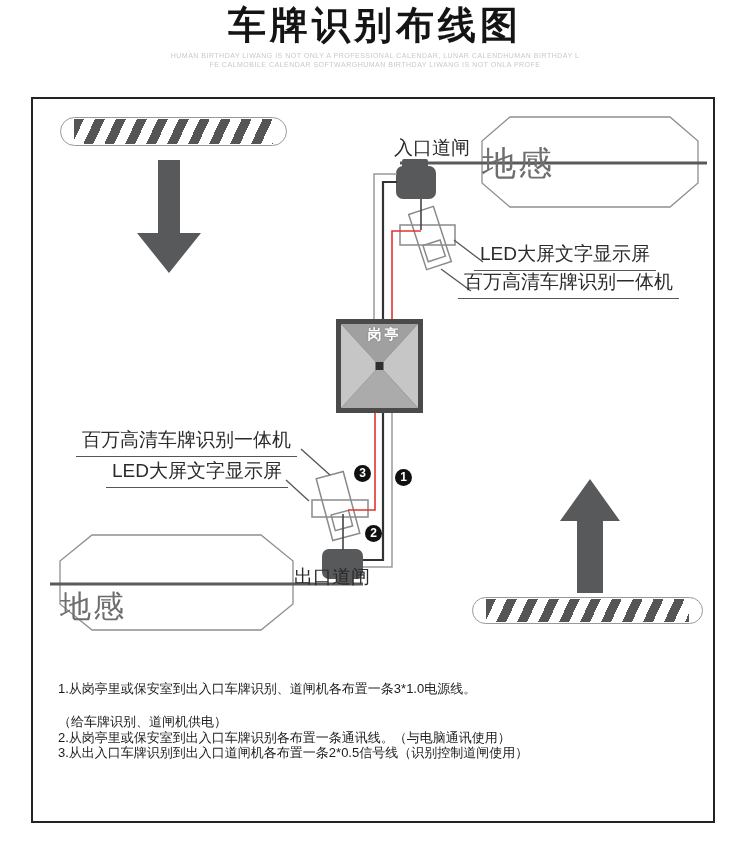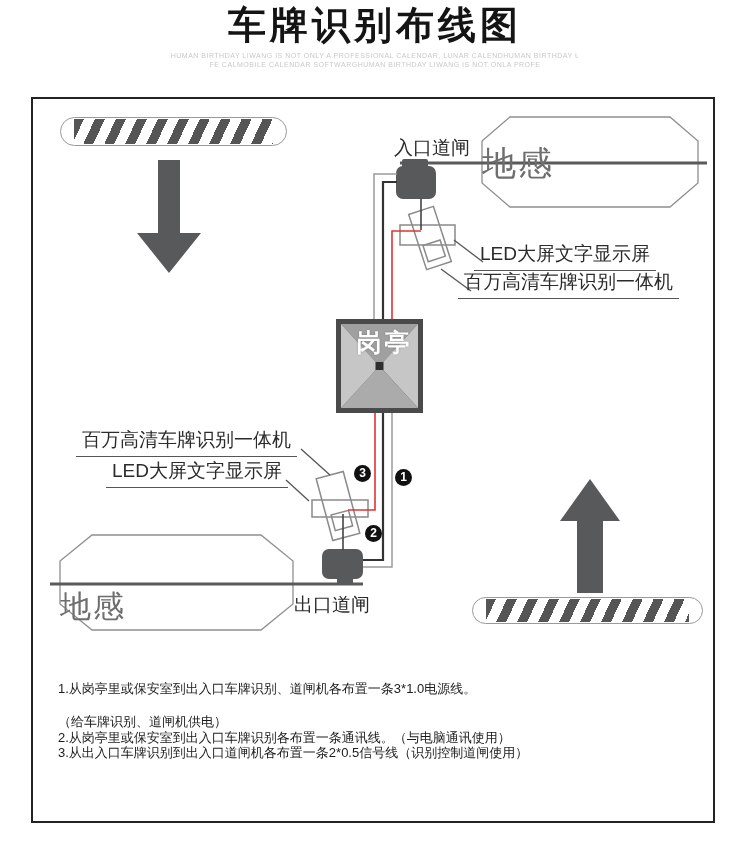--- a/index.html
+++ b/index.html
@@ -39,21 +39,21 @@
   .pill-bottom{left:472px;top:597px;width:231px;height:27px;}
 
   
   .lbl{font-size:19px;color:#2b2b2b;white-space:nowrap;}
   .lbl-underline{border-bottom:1.5px solid #555;padding:0 6px 3px 6px;}
   .sensor-lbl{color:#6e6e6e;text-align:left;letter-spacing:2px;}
   .sensor-top{left:482px;top:141px;width:216px;font-size:34px;}
   .sensor-bottom{left:60px;top:586px;width:233px;font-size:31px;}
   .booth-lbl{
     left:336px;top:326px;width:97px;text-align:center;
-    font-size:25px;font-weight:bold;color:#ffffff;letter-spacing:3px;
+    font-size:14px;font-weight:bold;color:#ffffff;letter-spacing:3px;
     text-shadow:0 0 2px rgba(0,0,0,.25);
   }
 
   
   .marker{
     width:17px;height:17px;border-radius:50%;background:#101010;color:#fff;
     font-size:12px;font-weight:bold;line-height:17px;text-align:center;
   }
   .marker-3{left:354px;top:465px;}
   .marker-1{left:395px;top:469px;}
@@ -140,21 +140,21 @@
 
 <div class="abs lbl" style="left:394px;top:135px;">入口道闸</div>
 <div class="abs lbl sensor-lbl sensor-top">地感</div>
 <div class="abs lbl lbl-underline" style="left:474px;top:241px;">LED大屏文字显示屏</div>
 <div class="abs lbl lbl-underline" style="left:458px;top:269px;">百万高清车牌识别一体机</div>
 
 <div class="abs booth-lbl">岗亭</div>
 
 <div class="abs lbl lbl-underline" style="left:76px;top:427px;">百万高清车牌识别一体机</div>
 <div class="abs lbl lbl-underline" style="left:106px;top:458px;">LED大屏文字显示屏</div>
-<div class="abs lbl" style="left:294px;top:592px;">出口道闸</div>
+<div class="abs lbl" style="left:294px;top:564px;">出口道闸</div>
 <div class="abs lbl sensor-lbl sensor-bottom">地感</div>
 
 <div class="abs marker marker-3">3</div>
 <div class="abs marker marker-1">1</div>
 <div class="abs marker marker-2">2</div>
 
 <div class="abs note note-1">1.从岗亭里或保安室到出入口车牌识别、道闸机各布置一条3*1.0电源线。</div>
 <div class="abs note note-2">（给车牌识别、道闸机供电）</div>
 <div class="abs note note-3">2.从岗亭里或保安室到出入口车牌识别各布置一条通讯线。（与电脑通讯使用）</div>
 <div class="abs note note-4">3.从出入口车牌识别到出入口道闸机各布置一条2*0.5信号线（识别控制道闸使用）</div>

